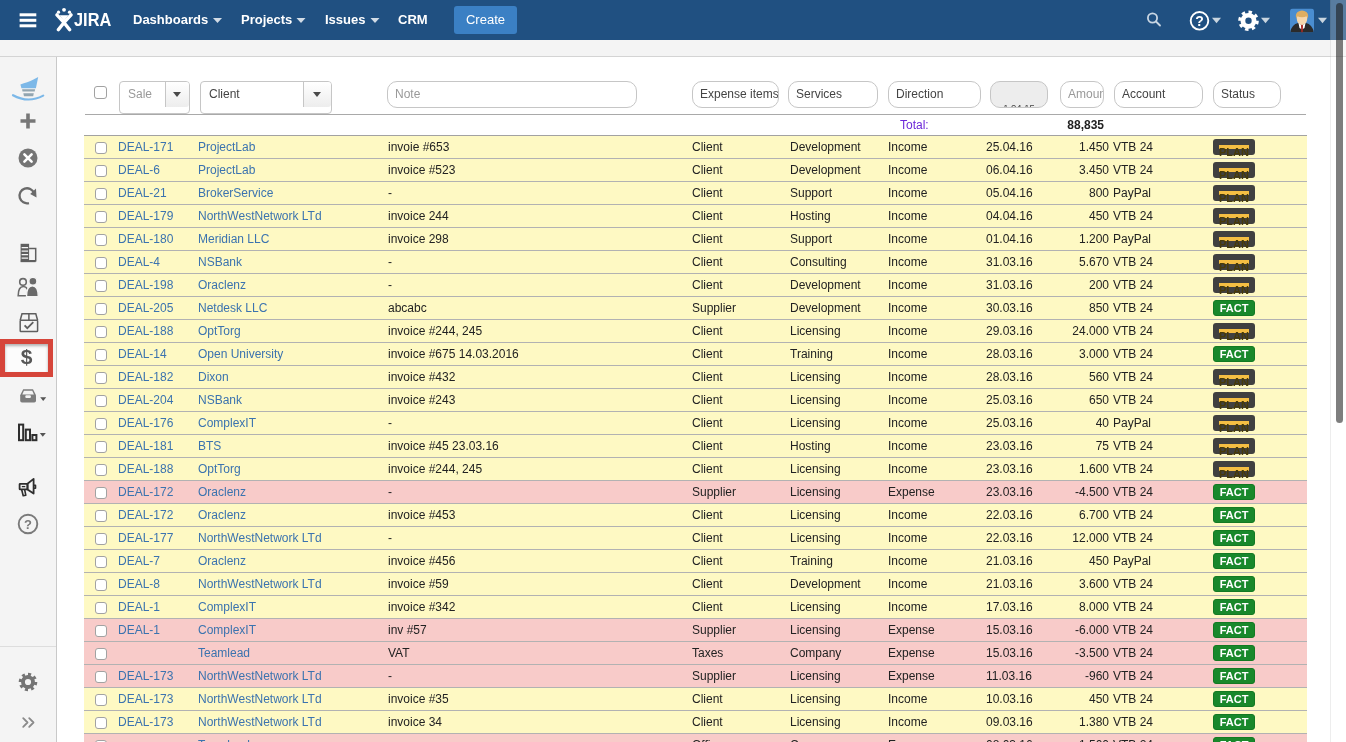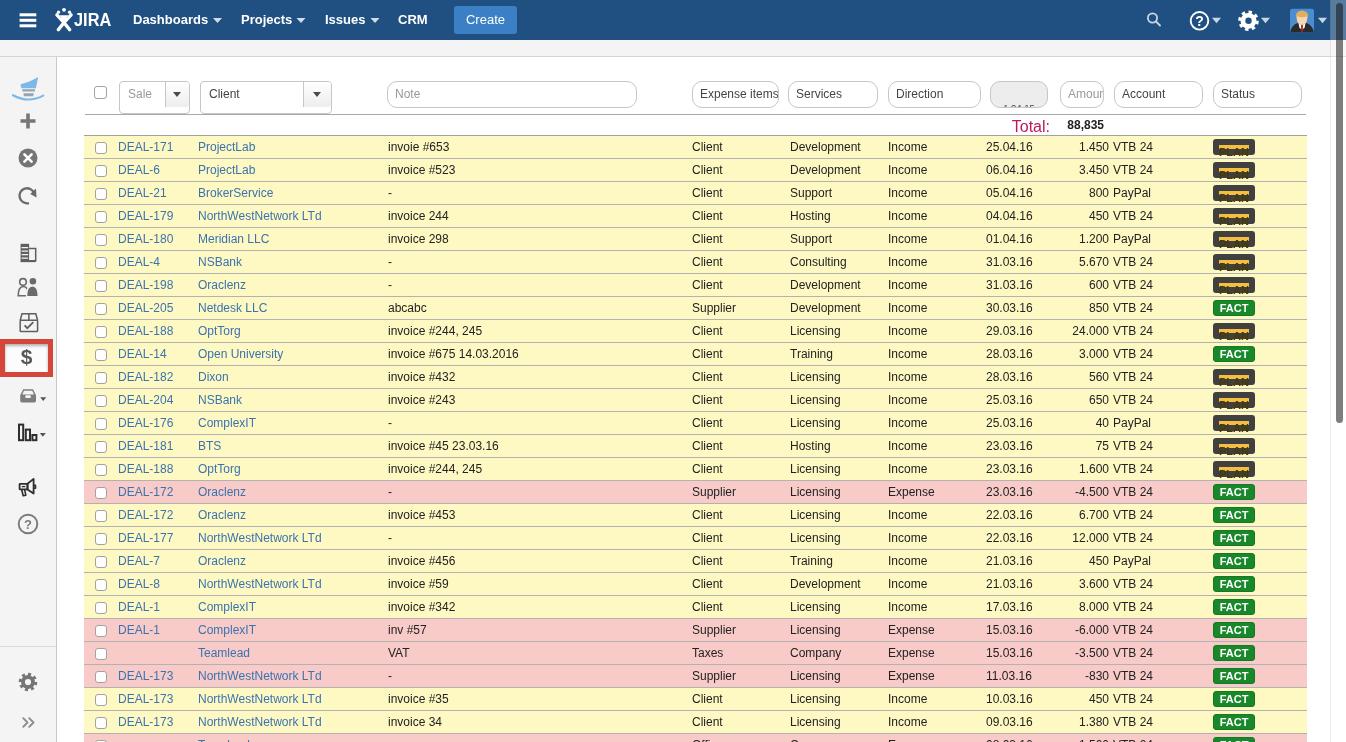--- a/index.html
+++ b/index.html
@@ -13,21 +13,21 @@
 #sidesep{position:absolute;left:0;top:589px;width:56px;height:1px;background:#ddd}
 #redbox{position:absolute;left:0px;top:282px;width:53px;height:38px;border:5px solid #d6453a;background:#fcfcfc;box-shadow:inset 0 2px 3px rgba(0,0,0,0.30)}
 #redbox span{position:absolute;left:0;top:1px;width:43px;text-align:center;font-size:21px;font-weight:bold;color:#585858}
 .fin{position:absolute;top:81px;height:27px;border:1px solid #c6c6c6;border-radius:10px;background:#fff;font-size:12px;color:#444;line-height:25px;padding-left:7px;overflow:hidden;white-space:nowrap}
 .ph{color:#999}
 .split{position:absolute;top:81px;height:33px;border:1px solid #c6c6c6;border-radius:4px;background:#fff;font-size:12px;color:#444;line-height:25px}
 .split .txt{position:absolute;left:8px;top:0}
 .split .arw{position:absolute;right:0;top:0;height:25px;border-left:1px solid #c6c6c6;background:linear-gradient(#fff,#ededed);border-radius:0 3px 3px 0}
 .split .arw:after{content:"";position:absolute;left:50%;top:50%;margin-left:-4.5px;margin-top:-2.5px;border-left:4.5px solid transparent;border-right:4.5px solid transparent;border-top:5.5px solid #4a4a4a}
 #fline{position:absolute;left:85px;top:114px;width:1221px;height:1px;background:#a9a9a9}
-#total{position:absolute;left:900px;top:118px;width:150px;text-align:right;font-size:16px;color:#be185d}
+#total{position:absolute;left:900px;top:118px;width:150px;font-size:12px;color:#6d28d9}
 #totalv{position:absolute;left:1004px;top:118px;width:100px;text-align:right;font-size:12px;font-weight:bold;color:#222}
 #tbl{position:absolute;left:84px;top:135px;width:1223px}
 .row{position:relative;height:23px;border-top:1px solid #b2b2b2;font-size:12px;line-height:22px;color:#222}
 .row.g{background:#fef9c3}
 .row.p{background:#f8cbc9}
 .row span{position:absolute;top:0;white-space:nowrap}
 .row:first-child{border-top-color:#a2a2a2}
 .cb{left:11px;top:6px!important;width:11.5px;height:11.5px;background:#fff;border:1px solid #a2a2a2;border-radius:3px}
 .a{color:#3b73af}
 .c1{left:34px}.c2{left:114px}.c3{left:304px}.c4{left:608px}.c5{left:706px}.c6{left:804px}
@@ -183,21 +183,21 @@
   </div>
 <div class="fin ph" style="left:387px;width:250px">Note</div>
 <div class="fin" style="left:692px;width:87px">Expense items</div>
 <div class="fin" style="left:788px;width:90px">Services</div>
 <div class="fin" style="left:888px;width:93px">Direction</div>
 <div class="fin" style="left:990px;width:58px;background:#ededed;padding:0;text-align:center;font-size:9.5px;line-height:11px;color:#444">
     <div style="margin-top:20px">1.04.15<br>30.04.16</div>
   </div>
 <div class="fin ph" style="left:1060px;width:44px">Amount</div>
 <div class="fin" style="left:1114px;width:89px">Account</div>
-<div class="fin" style="left:1213px;width:89px">Status</div>
+<div class="fin" style="left:1213px;width:68px">Status</div>
 <div id="fline"></div>
 <span id="total">Total:</span>
 <span id="totalv">88,835</span>
 
 <div id="tbl">
 <div class="row g">
       <span class="cb"></span>
       <span class="a c1">DEAL-171</span>
       <span class="a c2">ProjectLab</span>
       <span class="t c3">invoie #653</span>
@@ -276,21 +276,21 @@
     </div>
 <div class="row g">
       <span class="cb"></span>
       <span class="a c1">DEAL-198</span>
       <span class="a c2">Oraclenz</span>
       <span class="t c3">-</span>
       <span class="t c4">Client</span>
       <span class="t c5">Development</span>
       <span class="t c6">Income</span>
       <span class="t c7">31.03.16</span>
-      <span class="t c8">600</span>
+      <span class="t c8">200</span>
       <span class="t c9">VTB 24</span>
       <span class="bd bp">PLAN</span>
     </div>
 <div class="row g">
       <span class="cb"></span>
       <span class="a c1">DEAL-205</span>
       <span class="a c2">Netdesk LLC</span>
       <span class="t c3">abcabc</span>
       <span class="t c4">Supplier</span>
       <span class="t c5">Development</span>
@@ -496,21 +496,21 @@
     </div>
 <div class="row p">
       <span class="cb"></span>
       <span class="a c1">DEAL-173</span>
       <span class="a c2">NorthWestNetwork LTd</span>
       <span class="t c3">-</span>
       <span class="t c4">Supplier</span>
       <span class="t c5">Licensing</span>
       <span class="t c6">Expense</span>
       <span class="t c7">11.03.16</span>
-      <span class="t c8">-830</span>
+      <span class="t c8">-960</span>
       <span class="t c9">VTB 24</span>
       <span class="bd bf">FACT</span>
     </div>
 <div class="row g">
       <span class="cb"></span>
       <span class="a c1">DEAL-173</span>
       <span class="a c2">NorthWestNetwork LTd</span>
       <span class="t c3">invoice #35</span>
       <span class="t c4">Client</span>
       <span class="t c5">Licensing</span>

